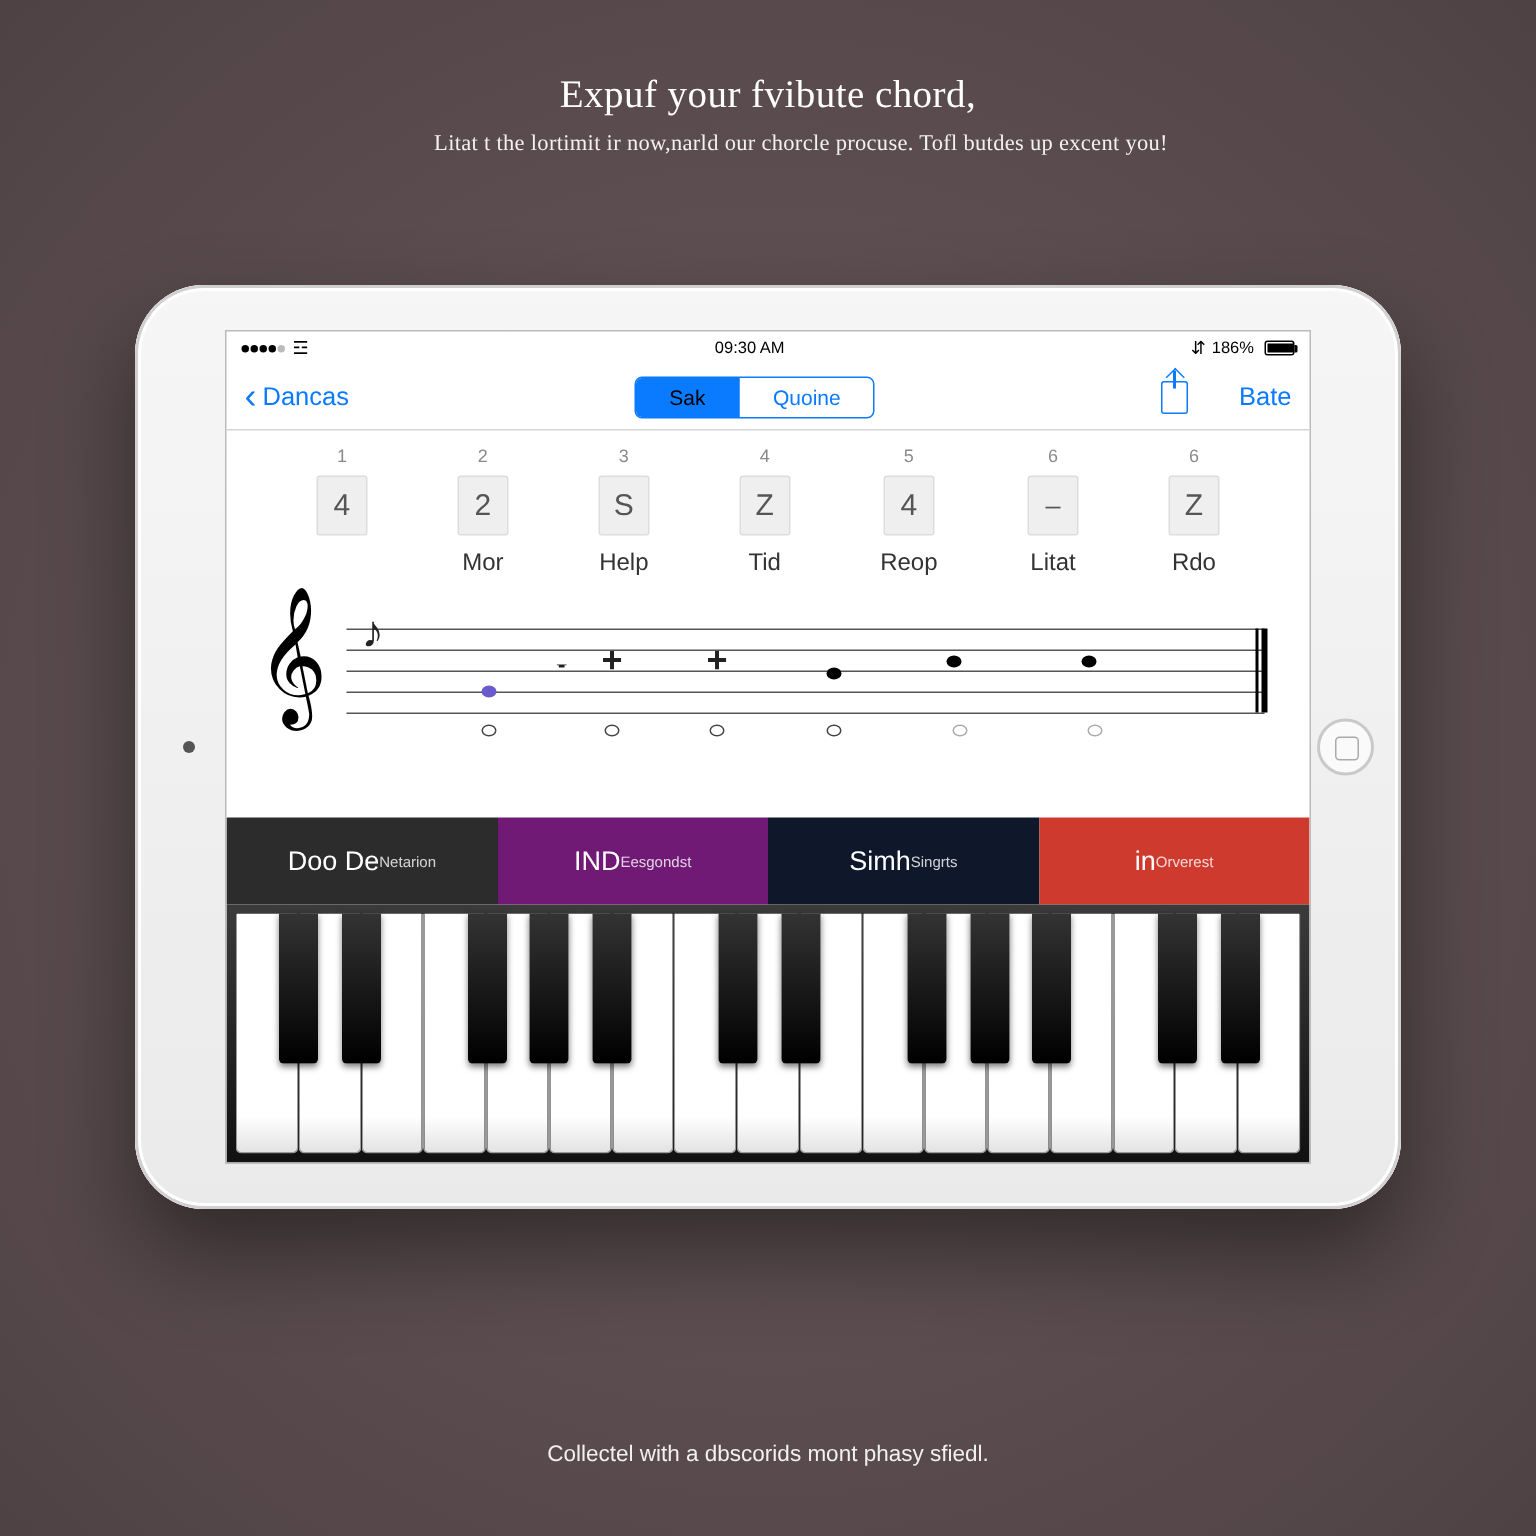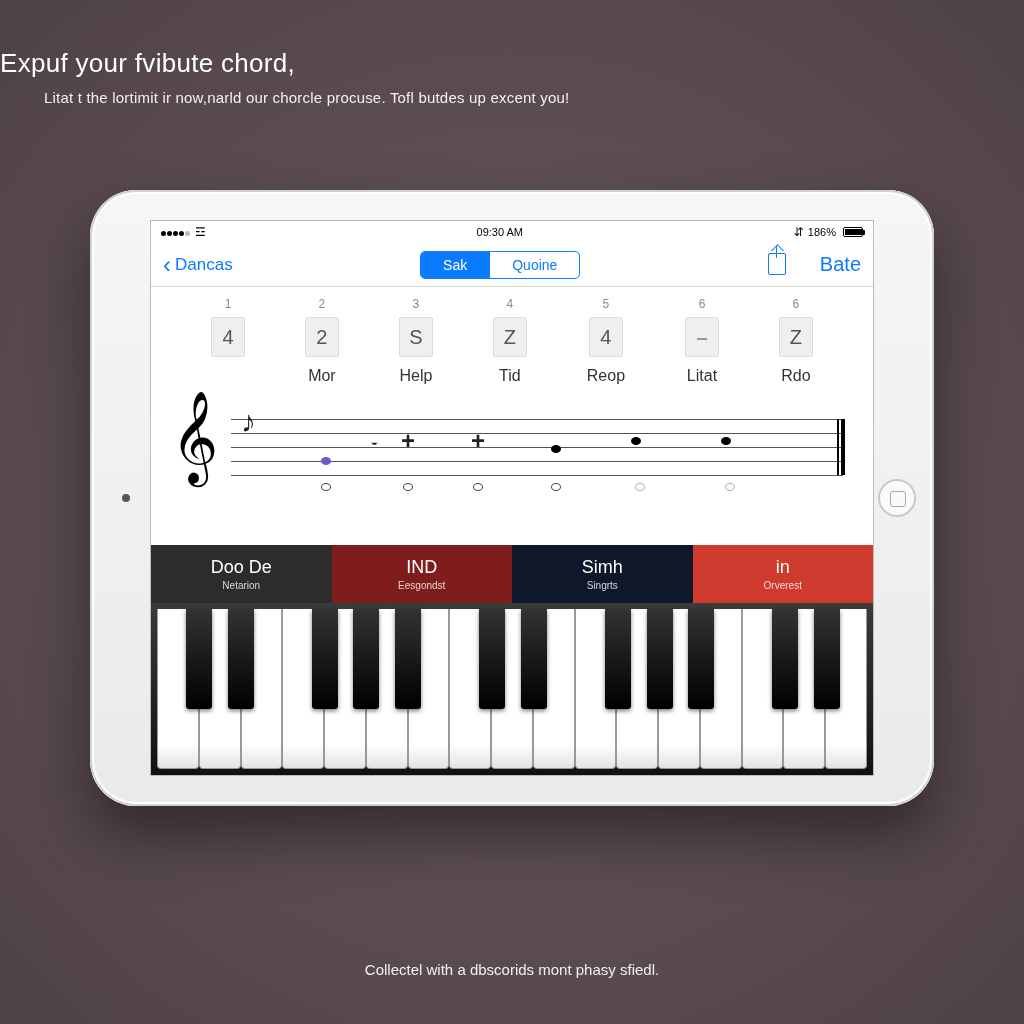--- a/index.html
+++ b/index.html
@@ -3,21 +3,21 @@
 <meta charset="utf-8">
 <style>
   * { box-sizing: border-box; margin: 0; padding: 0; }
   html, body { width: 1024px; height: 1024px; overflow: hidden; }
   body {
     background: radial-gradient(ellipse at center, #6a5a5c 0%, #4f4245 100%);
     font-family: -apple-system, "Helvetica Neue", Arial, sans-serif;
     color: #fff;
     position: relative;
   }
-  .promo-top { padding-top: 48px; }
+  .promo-top { text-align: center; padding-top: 48px; font-family: Liberation Serif, serif; }
   .promo-title { font-size: 26px; font-weight: 300; letter-spacing: .3px; margin-bottom: 10px; }
   .promo-sub { font-size: 15px; font-weight: 300; letter-spacing: .2px; opacity: .92; padding-left: 44px; }
   .promo-bottom { position: absolute; bottom: 46px; width: 100%; text-align: center; font-size: 15px; font-weight: 300; opacity: .92; }
 
   
   .tablet {
     position: absolute;
     left: 90px; top: 190px;
     width: 844px; height: 616px;
     background: linear-gradient(#f6f6f6,#eaeaea);
@@ -50,22 +50,22 @@
   .battery .fill{position:absolute;left:1px;top:1px;bottom:1px;width:17px;background:#000;}
 
   
   .navbar{height:44px;border-bottom:1px solid #d6d6d6;display:flex;align-items:center;padding:0 12px;gap:8px;}
   .back{color:#0a7aff;font-size:17px;display:flex;align-items:center;gap:4px;cursor:pointer;}
   .back .chev{font-size:24px;line-height:1;font-weight:300;}
   .nav-spacer{flex:1;}
   .segmented{display:flex;border:1px solid #0a7aff;border-radius:5px;overflow:hidden;font-size:14px;}
   .seg{padding:5px 22px;color:#0a7aff;cursor:pointer;border-right:1px solid #0a7aff;}
   .seg:last-child{border-right:none;}
-  .seg.active{background:#0a7aff;color:#ffffff;}
-  .nav-right{display:flex;gap:34px;color:#0a7aff;font-size:20px;}
+  .seg.active{background:#0a7aff;color:#000000;}
+  .nav-right{display:flex;align-items:center;gap:34px;color:#0a7aff;font-size:17px;}
   .share-icon{width:18px;height:22px;border:1.5px solid #0a7aff;border-radius:2px;position:relative;}
   .share-icon::before{content:"";position:absolute;left:7px;top:-8px;width:1.5px;height:12px;background:#0a7aff;}
   .share-icon::after{content:"";position:absolute;left:4px;top:-8px;width:8px;height:8px;border-left:1.5px solid #0a7aff;border-top:1.5px solid #0a7aff;transform:rotate(45deg);}
 
   
   .section-title{text-align:center;font-size:12px;color:#8a8a8a;margin-top:8px;}
 
   
   .slots{display:flex;justify-content:space-around;padding:10px 30px 0;}
   .slot{display:flex;flex-direction:column;align-items:center;gap:6px;font-size:11px;color:#8a8a8a;}
@@ -79,25 +79,25 @@
   .lines{position:absolute;left:60px;right:10px;top:22px;height:56px;}
   .lines div{position:absolute;left:0;right:0;height:1px;background:#555;}
   .barline{position:absolute;top:22px;height:56px;width:2px;background:#000;}
   .barline.end{right:8px;border-left:2px solid #000;border-right:4px solid #000;width:8px;background:transparent;}
   .note{position:absolute;width:10px;height:8px;border-radius:50%;background:#000;}
   .note.open{background:#fff;border:1.5px solid #444;}
   .eighth{font-size:30px;line-height:1;}
 
   
   .actionbar{display:flex;height:58px;margin-top:auto;}
-  .ab{flex:1;display:flex;flex-direction:column;align-items:center;justify-content:center;color:#fff;cursor:pointer;}
+  .ab{flex:1;display:flex;align-items:center;justify-content:center;color:#fff;cursor:pointer;}
   .ab .big{font-size:18px;font-weight:400;}
   .ab .small{font-size:10px;opacity:.8;margin-top:2px;}
   .ab:nth-child(1){background:#2c2c2c;}
-  .ab:nth-child(2){background:#7f1d1d;justify-content:center;}
+  .ab:nth-child(2){background:#701a75;justify-content:center;}
   .ab:nth-child(3){background:#0f172a;}
   .ab:nth-child(4){background:#cf3a2f;text-align:right;}
 
   
   .keyboard{position:relative;height:172px;background:linear-gradient(#3b3b3b,#111);}
   .whites{position:absolute;inset:6px 6px 6px 6px;display:flex;}
   .wkey{flex:1;background:linear-gradient(#fff 0%,#fff 85%,#e3e3e3 100%);border:1px solid #999;border-top:none;border-radius:0 0 4px 4px;}
   .blacks{position:absolute;left:6px;right:6px;top:6px;height:100px;}
   .bkey{position:absolute;top:0;width:26px;height:100%;background:linear-gradient(#333,#000);border-radius:0 0 3px 3px;box-shadow:0 2px 4px rgba(0,0,0,.5);}
 

